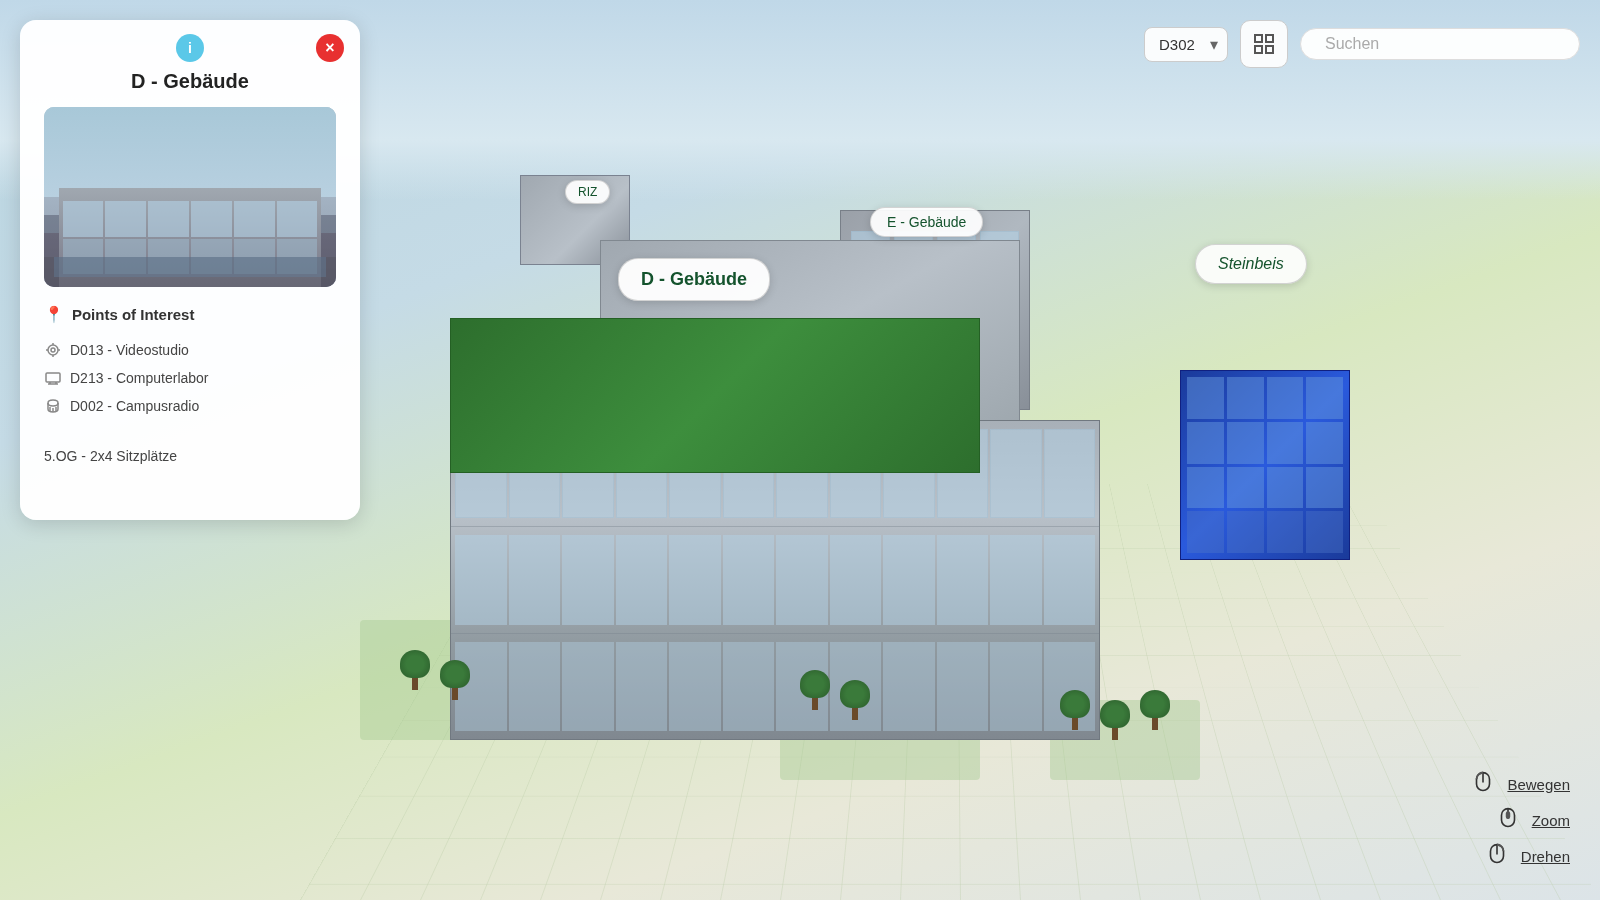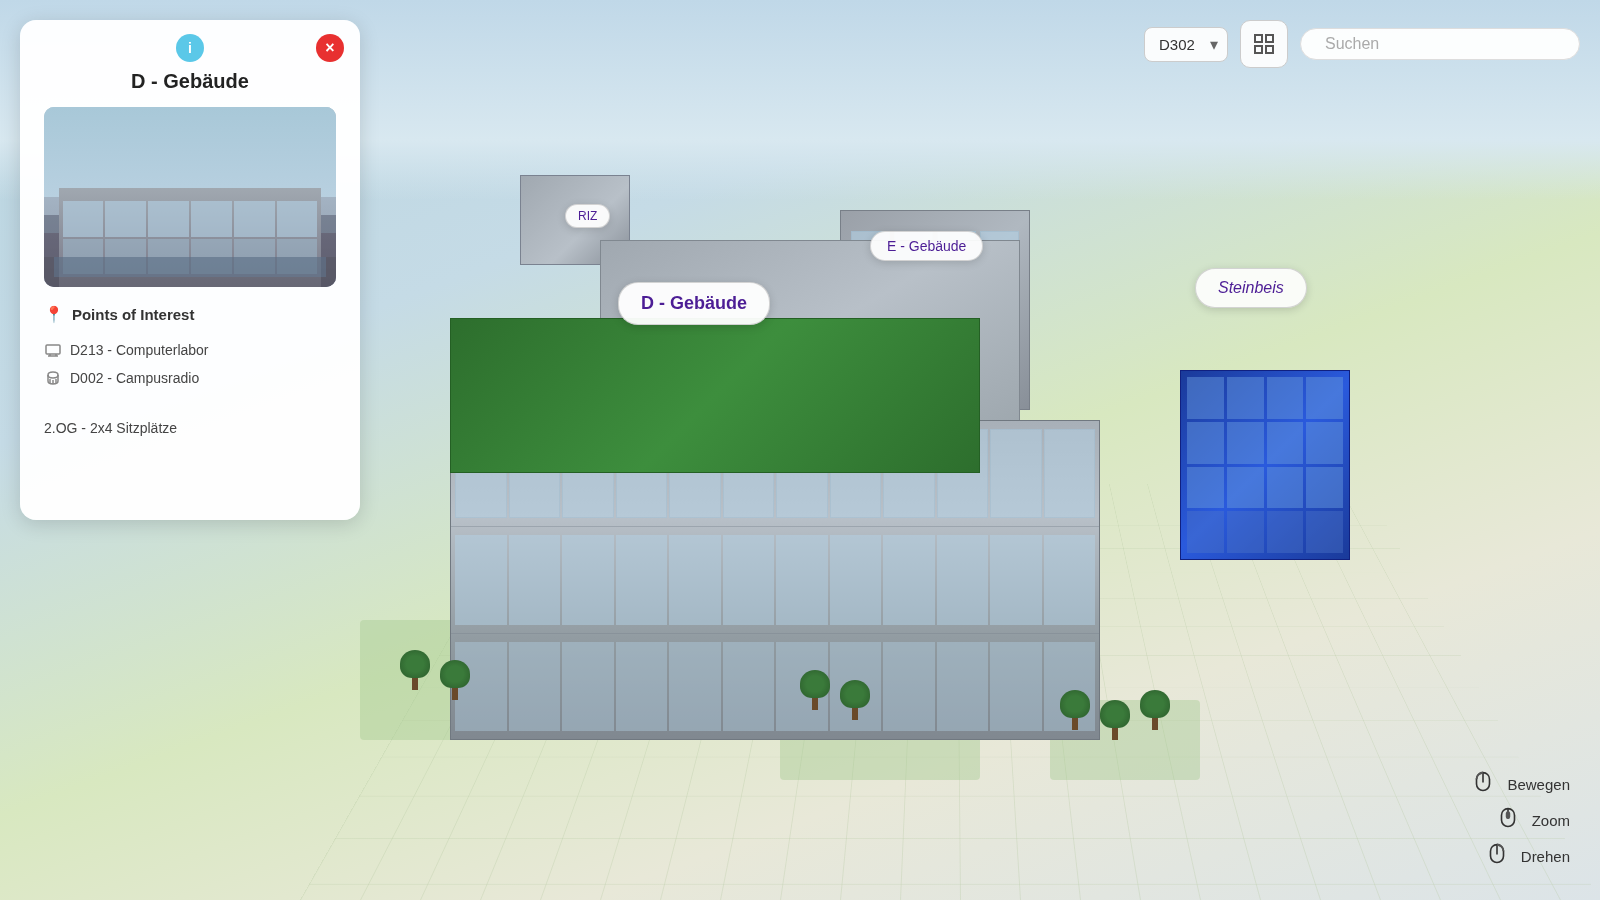--- a/index.html
+++ b/index.html
@@ -64,25 +64,24 @@
     }
 
     
     .map-label {
       position: absolute;
       background: rgba(255,255,255,0.92);
       border: 1px solid rgba(200,200,200,0.8);
       border-radius: 20px;
       padding: 6px 16px;
       font-size: 15px;
-      color: #4c1d95;
+      color: #14532d;
       z-index: 20;
       white-space: nowrap;
       box-shadow: 0 2px 8px rgba(0,0,0,0.15);
-      margin-top: 24px;
     }
     .map-label.active {
       background: rgba(255,255,255,0.95);
       font-weight: 600;
       font-size: 18px;
       padding: 10px 22px;
     }
     .map-label.italic-label {
       font-style: italic;
       font-size: 17px;
@@ -316,20 +315,21 @@
       flex-direction: column;
       gap: 8px;
       align-items: flex-end;
     }
     .nav-hint {
       display: flex;
       align-items: center;
       gap: 10px;
       color: #333;
       font-size: 15px;
+      text-decoration: underline;
     }
     .nav-mouse-icon {
       width: 28px;
       height: 28px;
       display: flex;
       align-items: center;
       justify-content: center;
     }
     .mouse-svg {
       width: 26px;
@@ -560,20 +560,33 @@
       <div style="position:absolute;bottom:0;left:0;right:0;height:30px;background:rgba(80,80,90,0.4);border-radius:0 0 10px 10px;"></div>
     </div>
   </div>
 
   <div class="section-header">
     <span class="icon poi-section-icon">📍</span>
     <span class="section-title">Points of Interest</span>
   </div>
 
   <ul class="poi-list">
+    <li class="poi-item">
+      <span class="poi-icon">
+        <svg width="16" height="16" viewBox="0 0 16 16" fill="none" stroke="#888" stroke-width="1.5">
+          <circle cx="8" cy="8" r="5"></circle>
+          <circle cx="8" cy="8" r="2"></circle>
+          <line x1="1" y1="8" x2="3" y2="8"></line>
+          <line x1="13" y1="8" x2="15" y2="8"></line>
+          <line x1="8" y1="1" x2="8" y2="3"></line>
+          <line x1="8" y1="13" x2="8" y2="15"></line>
+        </svg>
+      </span>
+      <span>D013 - Videostudio</span>
+    </li>
     <li class="poi-item">
       <span class="poi-icon">
         <svg width="16" height="16" viewBox="0 0 16 16" fill="none" stroke="#888" stroke-width="1.5">
           <rect x="1" y="3" width="14" height="9" rx="1"></rect>
           <line x1="5" y1="12" x2="5" y2="14"></line>
           <line x1="11" y1="12" x2="11" y2="14"></line>
           <line x1="3" y1="14" x2="13" y2="14"></line>
         </svg>
       </span>
       <span>D213 - Computerlabor</span>
@@ -587,21 +600,21 @@
           <line x1="8" y1="10" x2="8" y2="14"></line>
           <line x1="11" y1="9" x2="11" y2="13"></line>
         </svg>
       </span>
       <span>D002 - Campusradio</span>
     </li>
   </ul>
 
   <div class="workspace-section">
     <ul class="workspace-list">
-      <li class="workspace-item">2.OG - 2x4 Sitzplätze</li>
+      <li class="workspace-item">5.OG - 2x4 Sitzplätze</li>
     </ul>
   </div>
 </div>
 
 <div class="nav-hints">
   <div class="nav-hint">
     <div class="nav-mouse-icon">
       <svg class="mouse-svg" viewBox="0 0 24 32" fill="none" stroke="#333" stroke-width="2">
         <rect x="4" y="2" width="16" height="22" rx="8"></rect>
         <line x1="12" y1="2" x2="12" y2="14"></line>

